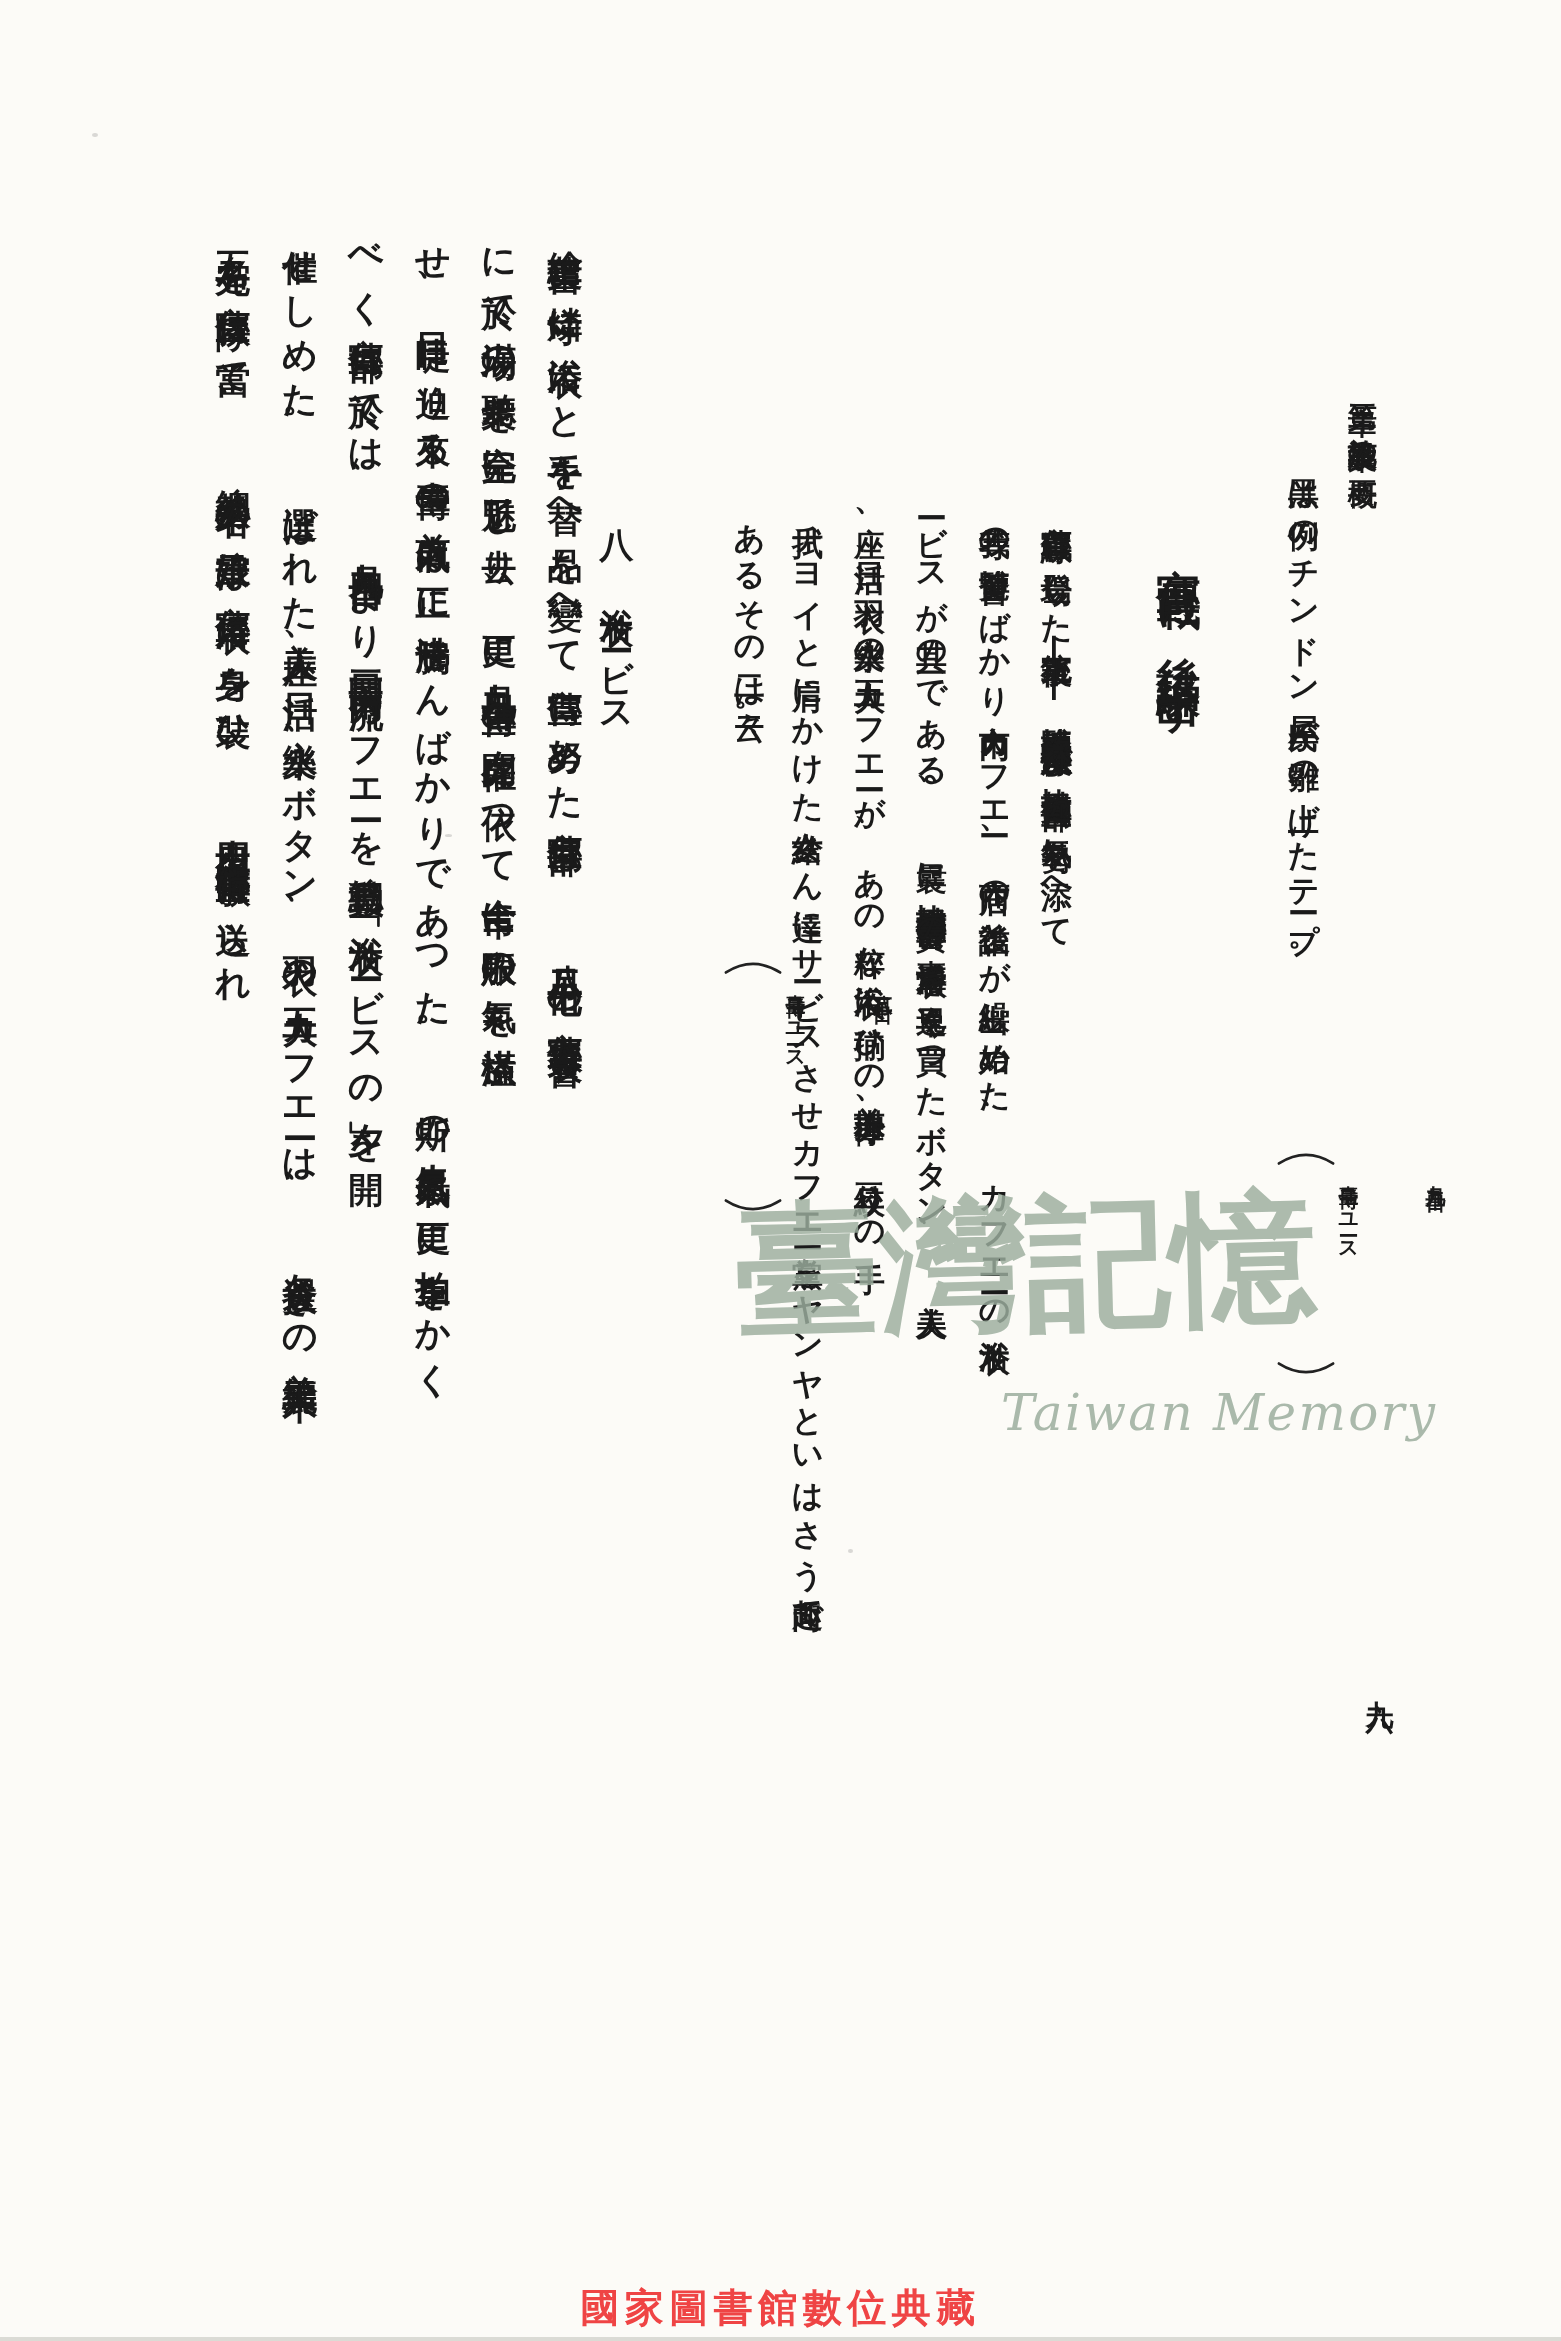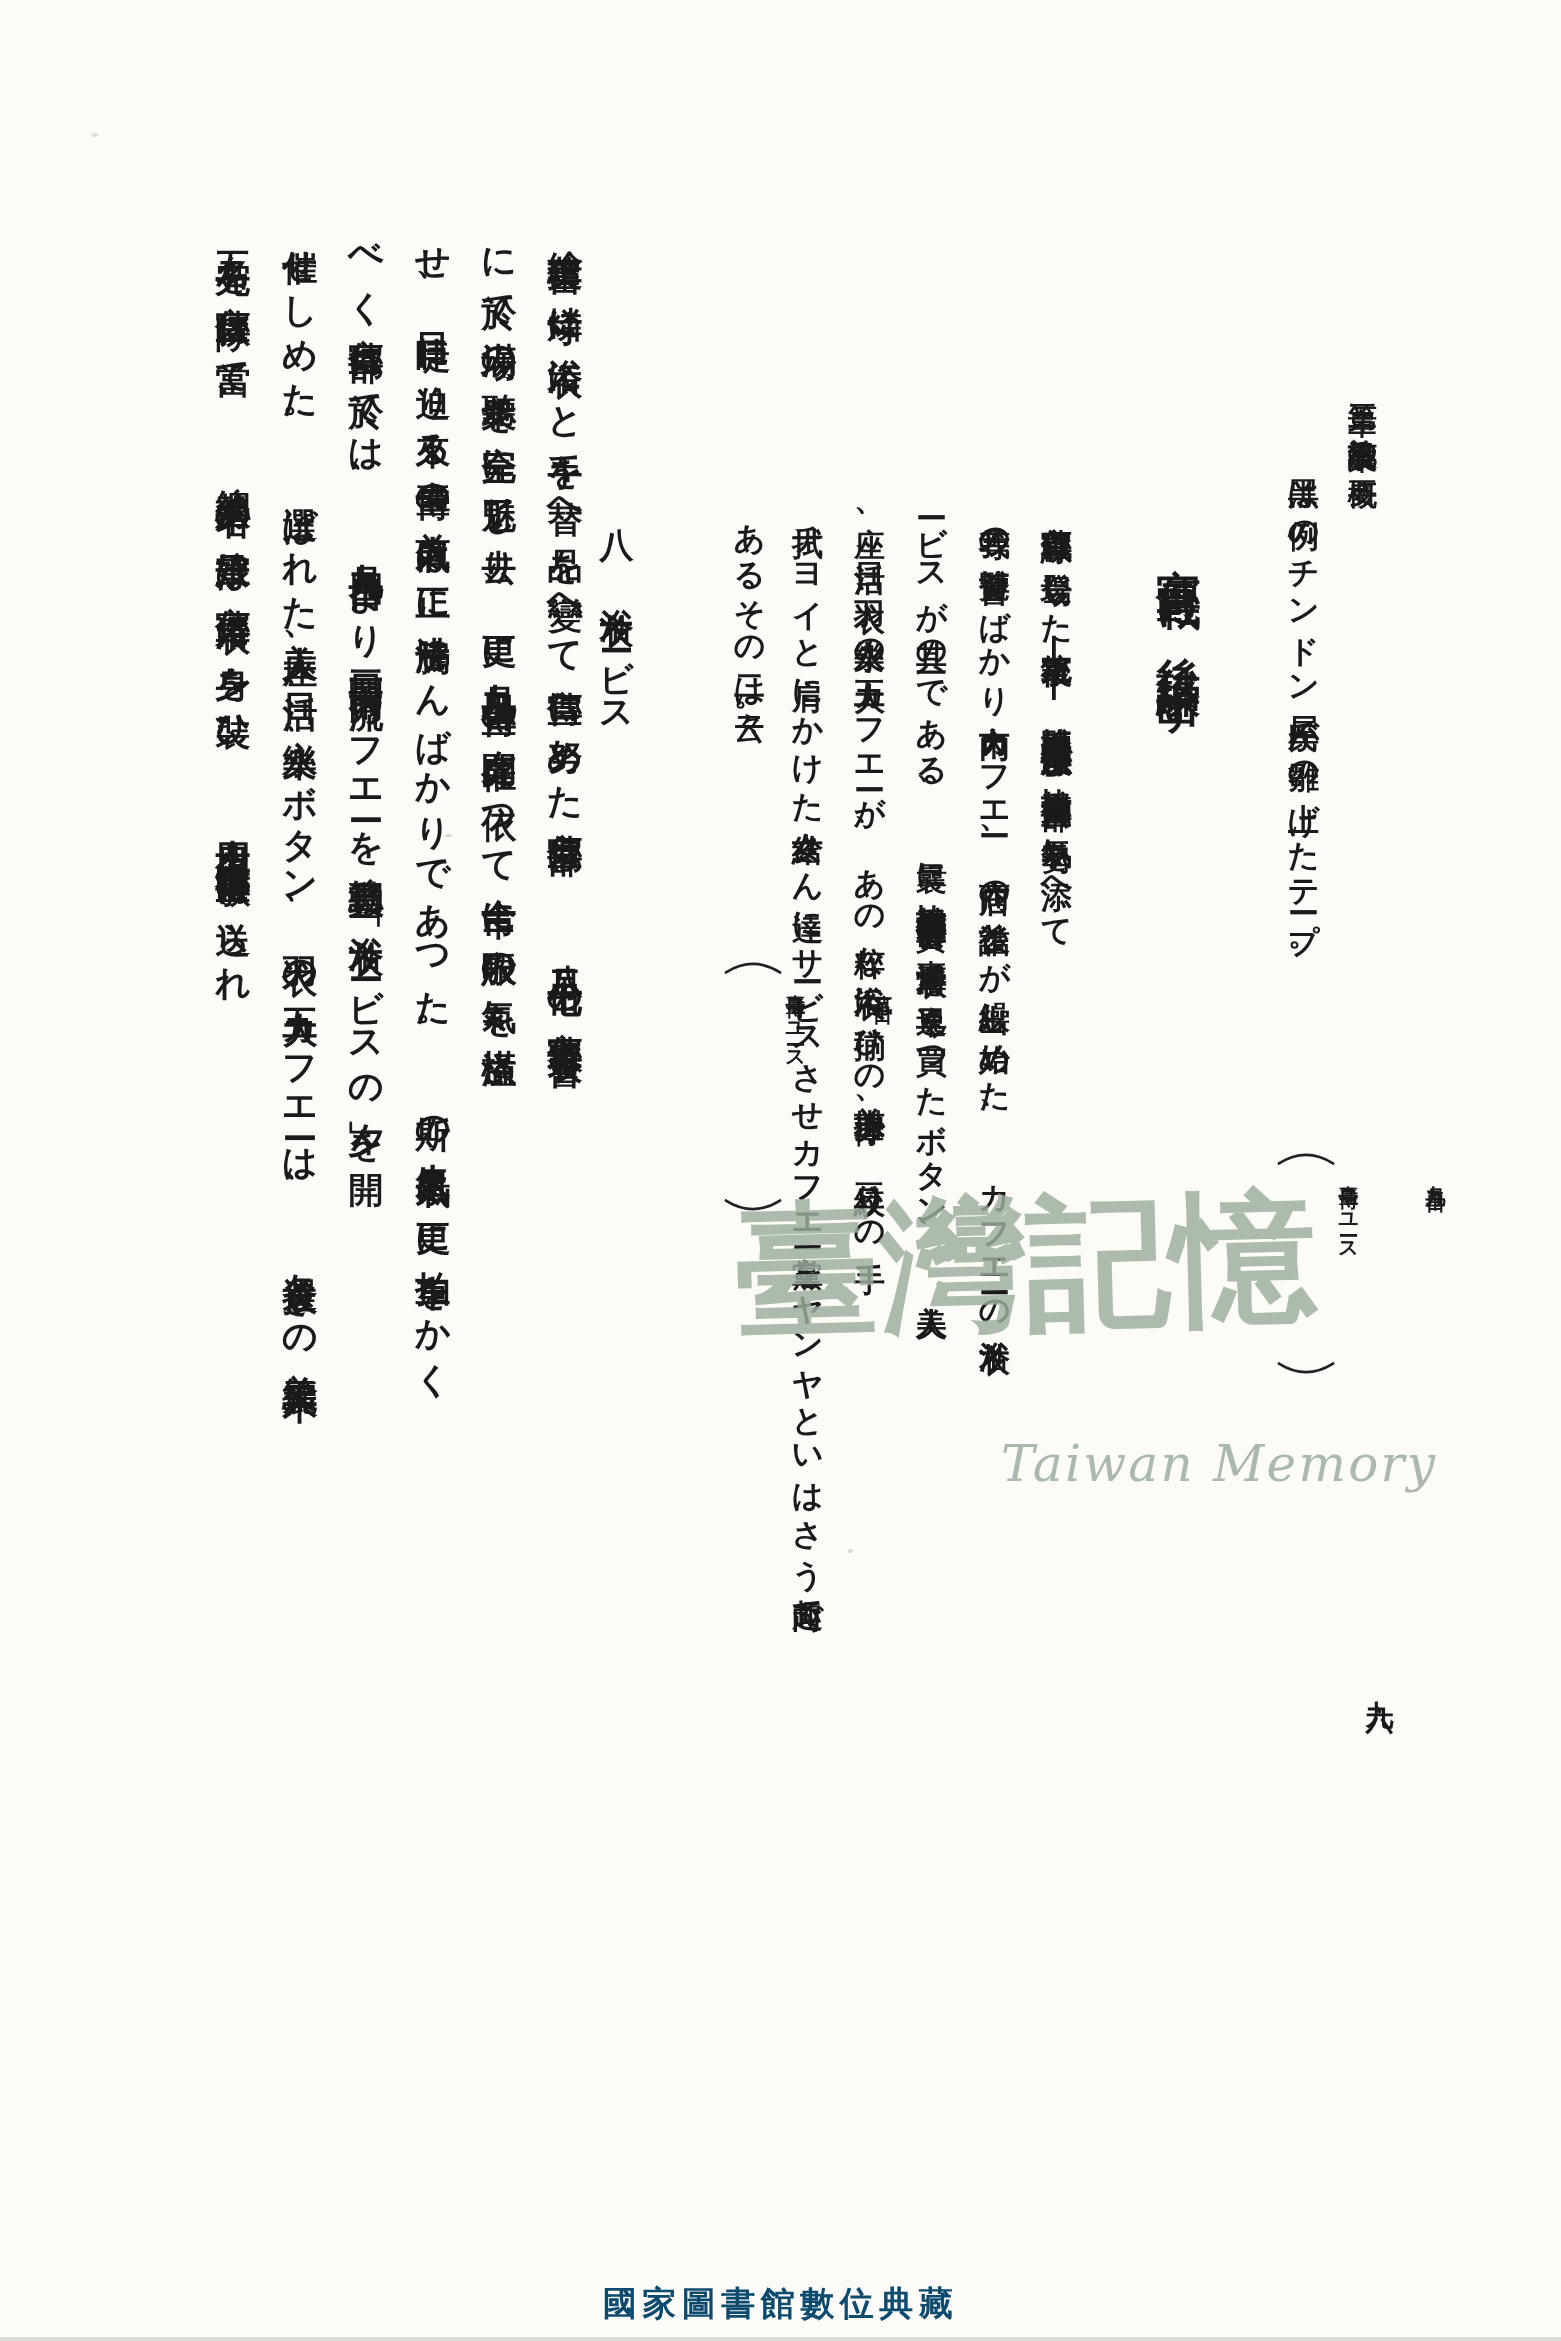--- a/index.html
+++ b/index.html
@@ -44,30 +44,30 @@
   
   .wm-cjk{
     position:absolute;left:735px;top:1169px;
     font-family:"DejaVu Serif",serif;font-weight:bold;
     font-size:144px;letter-spacing:1.6px;
     color:#9cae9e;opacity:.82;
     transform:rotate(-1.5deg);
     z-index:5;white-space:pre;
   }
   .wm-latin{
-    position:absolute;left:1001px;top:1435px;
+    position:absolute;left:1001px;top:1384px;
     font-family:"DejaVu Serif",serif;font-style:italic;
     font-size:50px;letter-spacing:2.3px;
     color:#9cae9e;opacity:.85;
     z-index:5;
   }
   .footer{
     left:50%;top:2281px;transform:translateX(-50%);
-    font-size:34px;letter-spacing:5.5px;font-weight:bold;
-    color:#0c4a6e;white-space:nowrap;
+    font-size:39px;letter-spacing:5.5px;font-weight:bold;
+    color:#ef4444;white-space:nowrap;
   }
   .scan-edge{
     position:absolute;left:0;bottom:0;width:100%;height:5.5px;
     background:#c9c9c3;opacity:.65;
   }
   .speck{position:absolute;background:rgba(40,40,40,.16);border-radius:50%;}
 </style>
 </head>
 <body>
 

